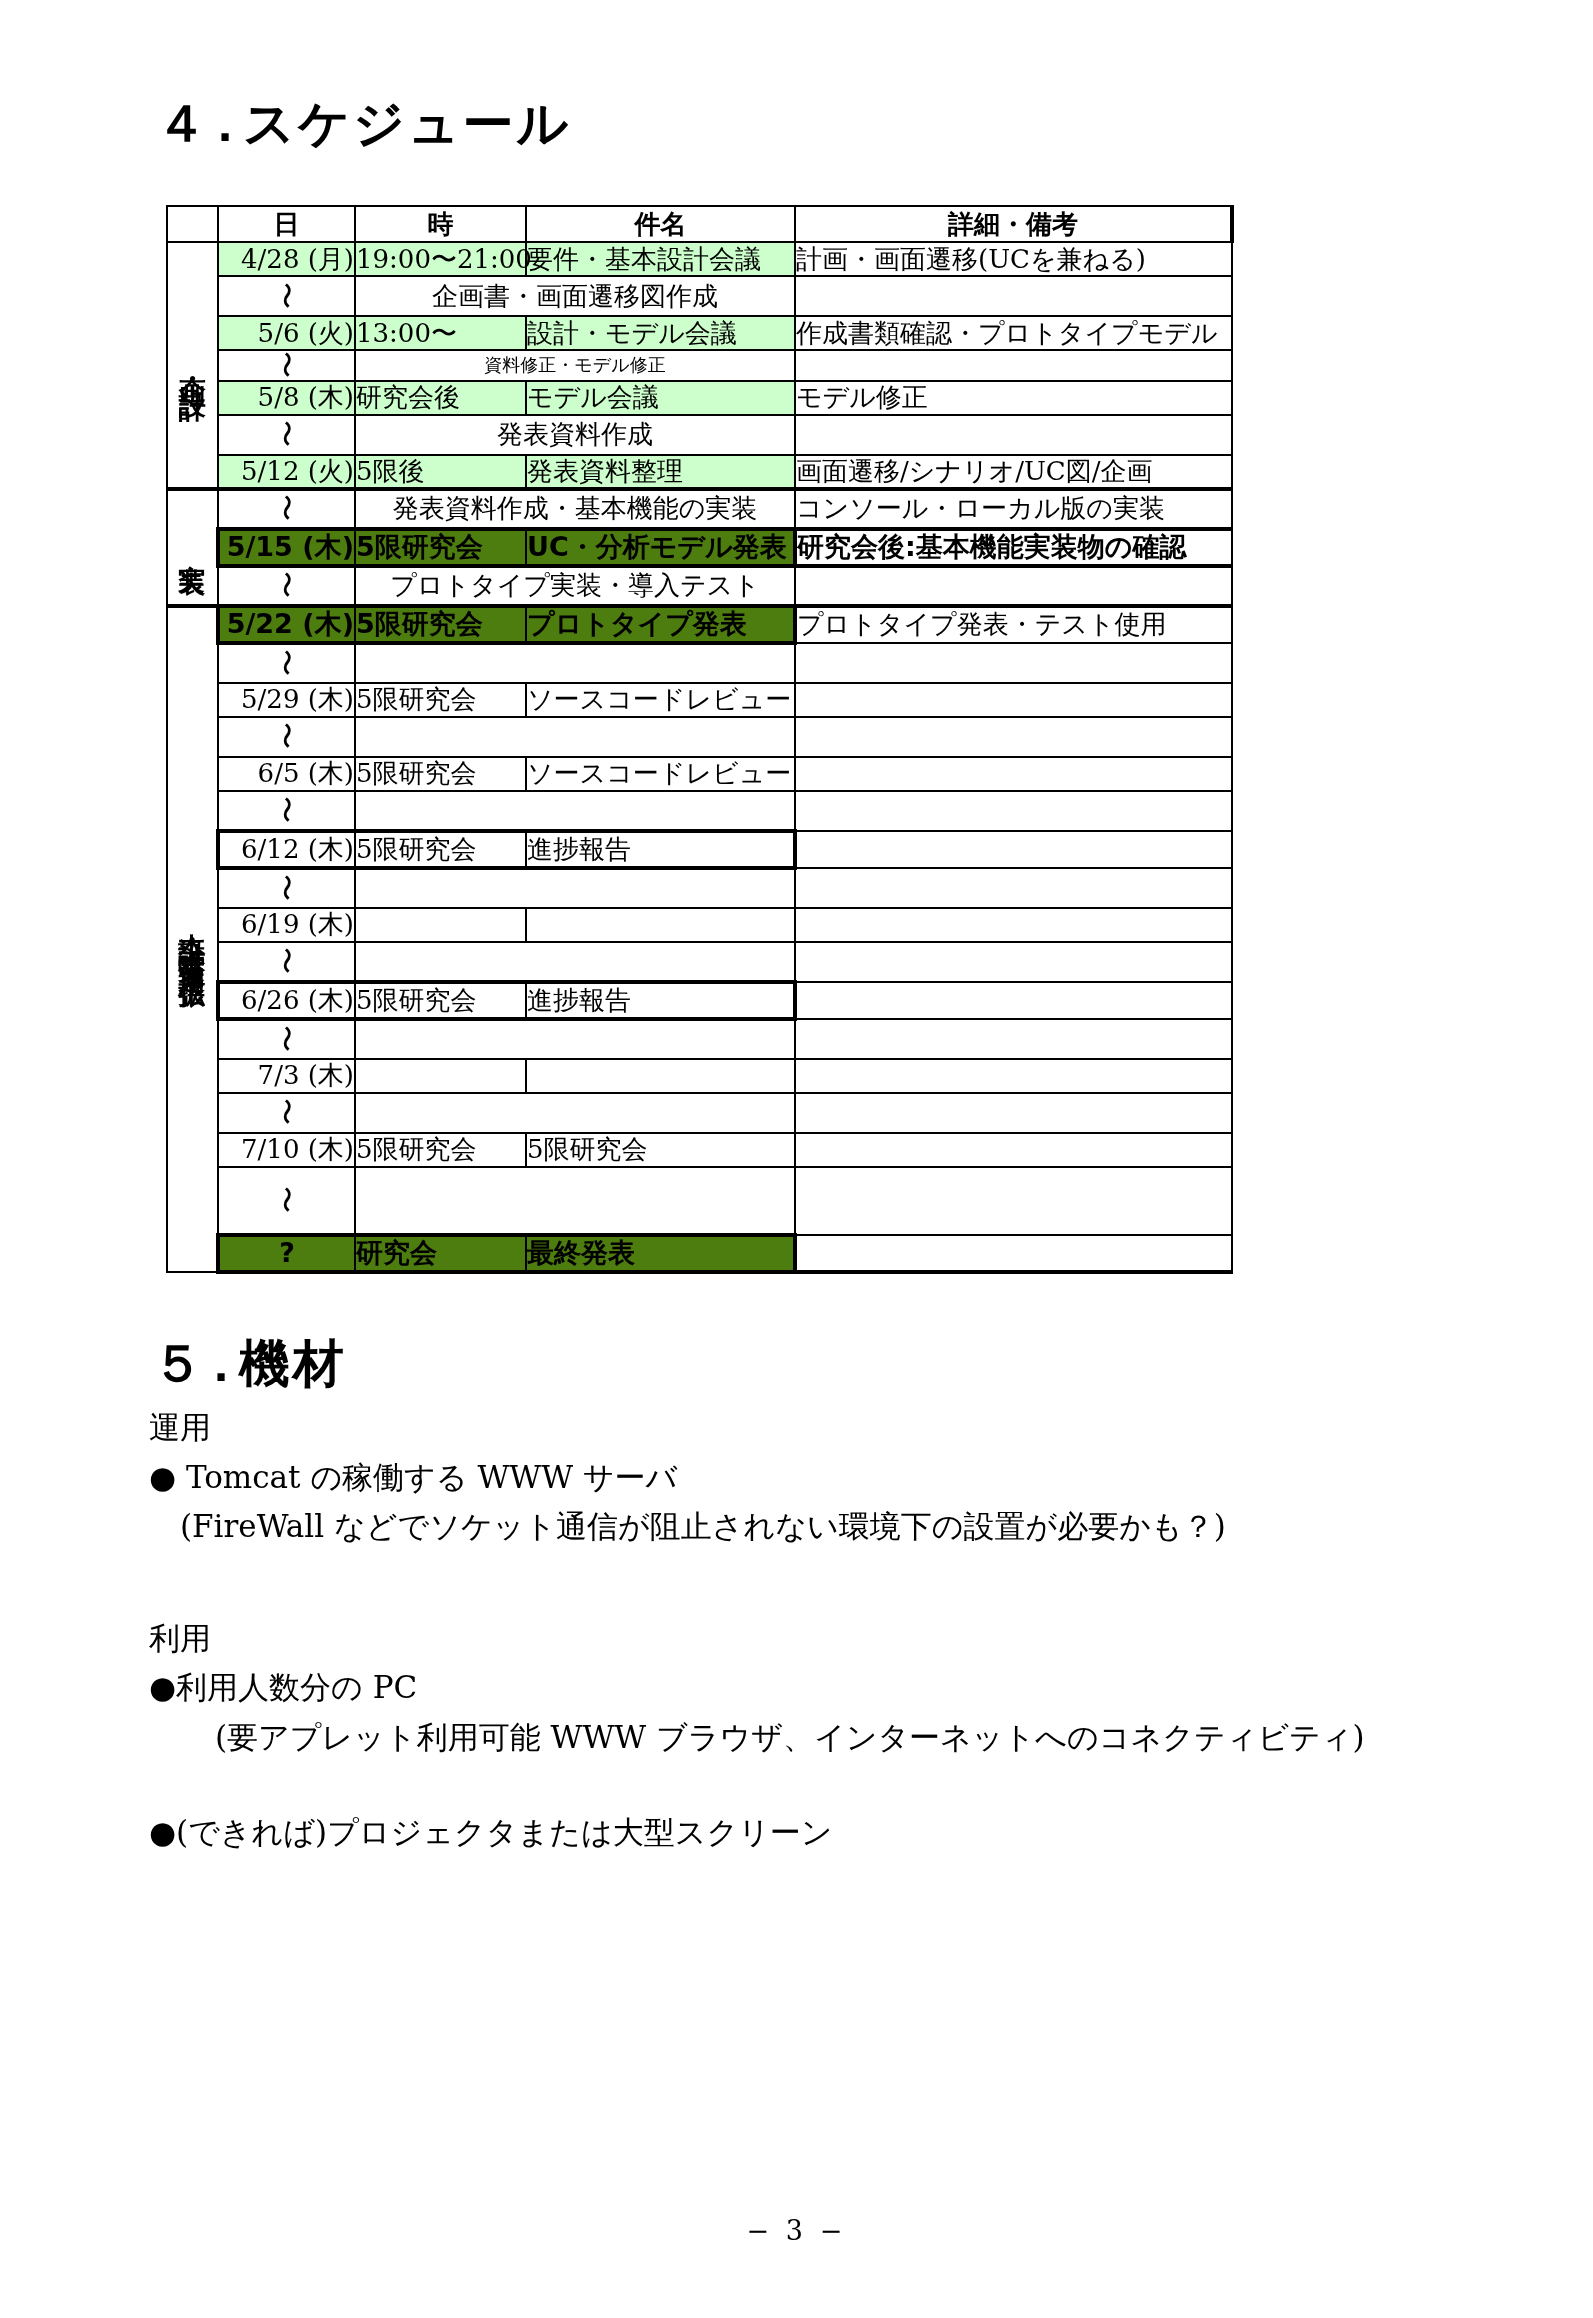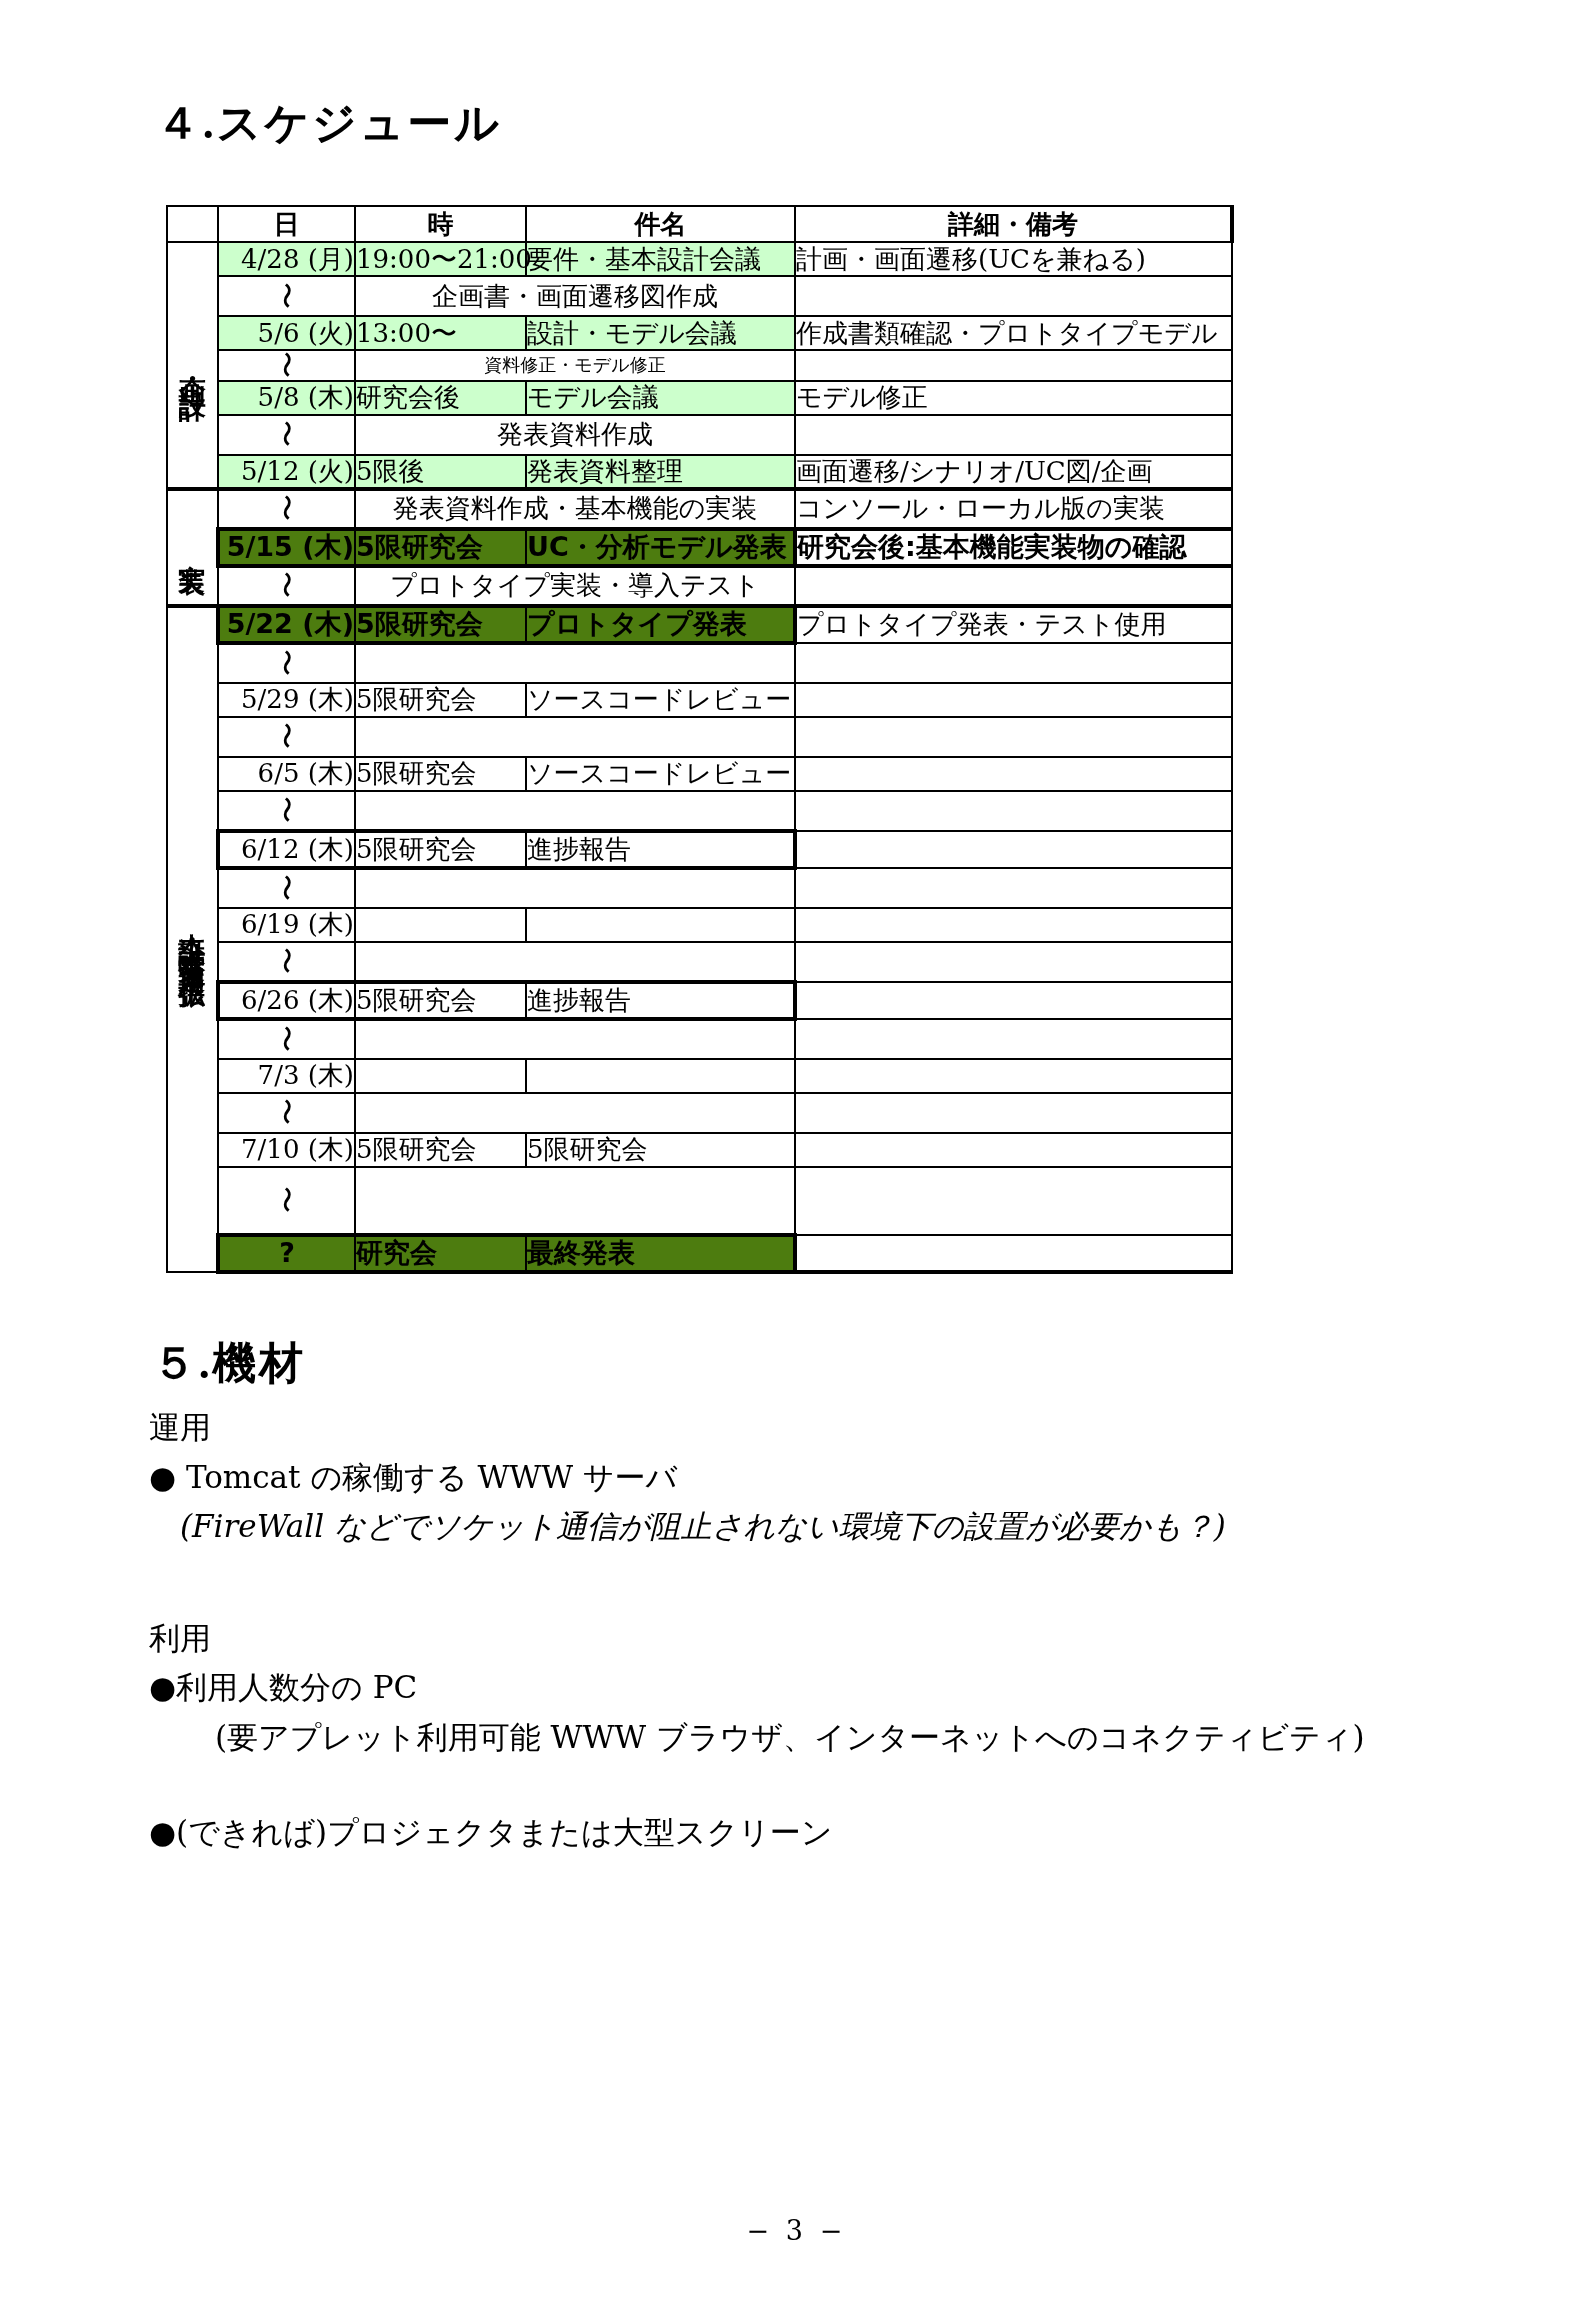--- a/index.html
+++ b/index.html
@@ -6,23 +6,23 @@
   .page{
     position:relative;
     width:1593px;height:2319px;
     background:#ffffff;
     font-family:"DejaVu Serif", serif;
     color:#000;
     overflow:hidden;
   }
   .content{position:absolute;left:0;top:0;width:100%;height:100%;}
   .sec-title{
-    font-family:Liberation Serif, serif;
+    font-family:Liberation Mono, monospace;
     font-weight:bold;
-    font-size:44px;
+    font-size:51px;
     line-height:1.05;
     letter-spacing:2.7px;
   }
   #title-schedule{position:absolute;left:156px;top:101px;}
   
   .tablewrap{position:absolute;left:166px;top:205px;}
   table.sched{
     border-collapse:collapse;
     table-layout:fixed;
     width:1064px;
@@ -95,21 +95,21 @@
   }
   
   #title-equipment{position:absolute;left:152px;top:1341px;}
   .equip{
     position:absolute;left:149px;top:1403px;
     font-size:31px;
     line-height:1.6;
     width:1299px;
   }
   .equip .line{white-space:nowrap;}
-  .indent-sm{padding-left:31px;font-style:italic;}
+  .indent-sm{padding-left:31px;}
   .indent-lg{padding-left:66px;}
   .gap-md{margin-top:62px;}
   .gap-lg{margin-top:45px;}
   
   .pagenum{
     position:absolute;left:0;top:2215px;width:100%;
     text-align:center;
     font-size:27px;
     letter-spacing:4.1px;
   }

